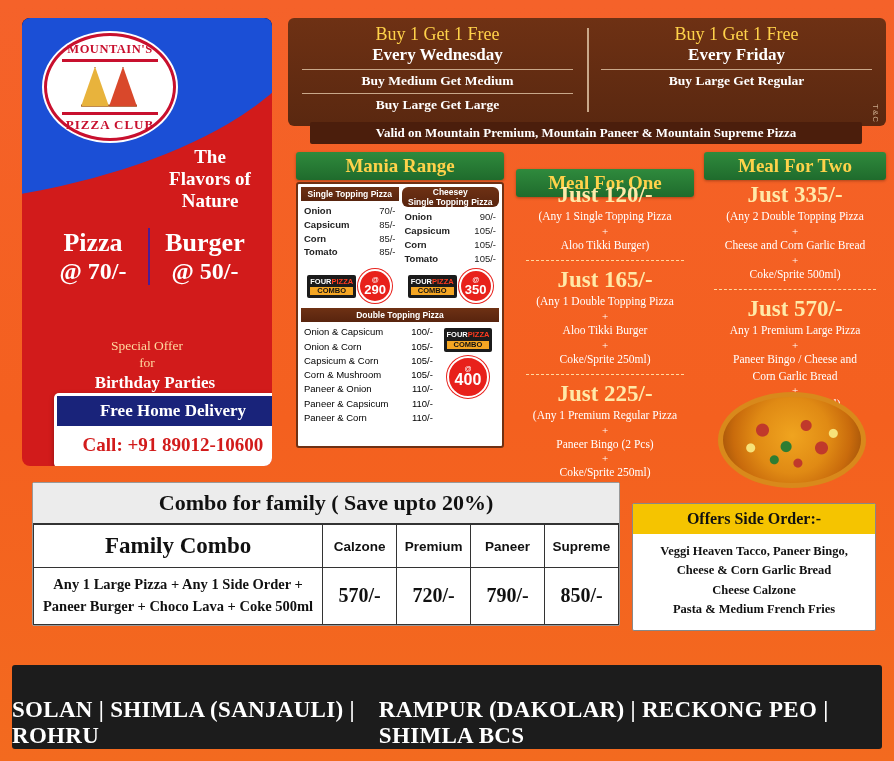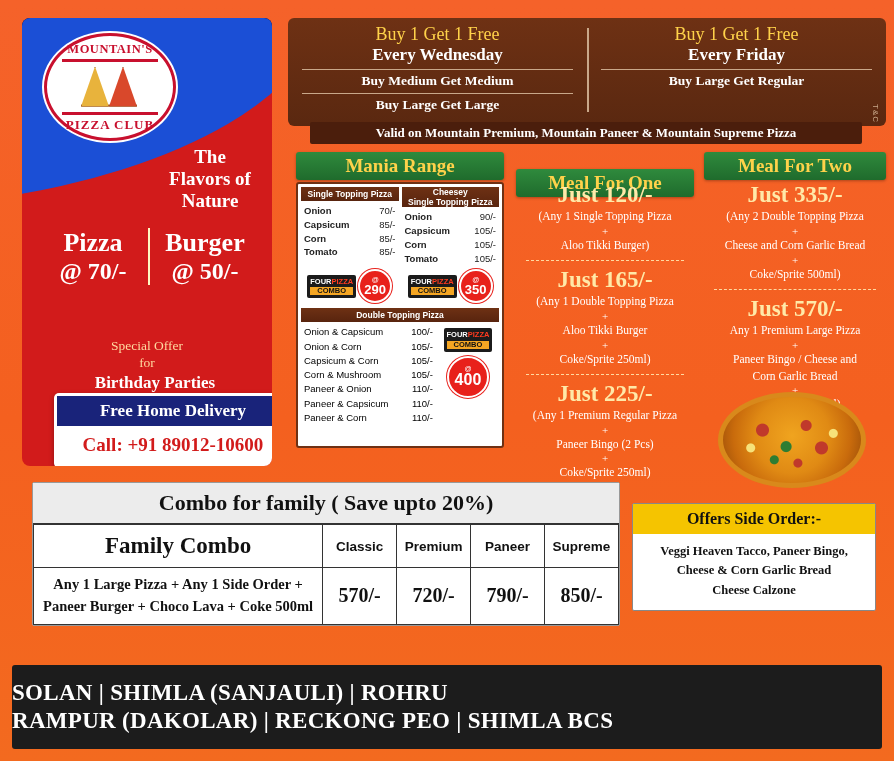--- a/index.html
+++ b/index.html
@@ -65,21 +65,21 @@
   .flavors {
     position:absolute; z-index:5; left: 128px; top: 128px; width: 120px;
     text-align:center; color:#fff; font-weight:bold; font-size:19px; line-height:1.15;
     font-family:"Liberation Serif", serif;
   }
   .price-row {
     position:absolute; z-index:5; left: 16px; top: 210px; width: 222px;
     display:flex; color:#fff; font-family:"Liberation Serif", serif;
   }
   .price-col { flex:1; text-align:center; }
-  .price-col.b { border-left: 2px solid #fef9c3; }
+  .price-col.b { border-left: 2px solid #4c1d95; }
   .price-col .n { font-size: 26px; font-weight:bold; line-height:1.15;}
   .price-col .p { font-size: 24px; font-weight:bold; line-height:1.15;}
 
   .special {
     position:absolute; z-index:5; left: 0; top: 320px; width: 250px;
     text-align:center; color:#ffd9a0; font-size: 13.5px; line-height:1.25;
     font-family:"Liberation Serif", serif;
   }
   .special .b { color:#fff; font-weight:bold; font-size:17px;padding-left:16px; }
 
@@ -139,21 +139,21 @@
   .mania {
     position:absolute; left: 286px; top: 172px; width: 208px; height: 266px;
     background:#fff; border: 2px solid #6e3114; border-radius:3px; padding: 3px;
   }
   .m-top { display:flex; gap: 3px; }
   .m-col { flex:1; }
   .m-hdr {
     background: linear-gradient(180deg,#6e3114,#58240e); color:#fff; font-size:8.5px;
     font-weight:bold; text-align:center; padding: 2px 0; line-height:1.2;
   }
-  .m-hdr.two { padding: 0; }
+  .m-hdr.two { padding: 0; border-radius: 6px; }
   .m-list { font-size:9.5px; color:#222; padding: 3px 3px 0; }
   .m-list div { display:flex; justify-content:space-between; line-height: 1.45; }
   .m-list .nm { font-weight:600; }
   .combo-badges { display:flex; gap: 3px; margin-top: 4px; }
   .badge-wrap { flex:1; display:flex; align-items:center; justify-content:center; gap:2px;}
   .fourpizza {
     background:#1b1b1b; color:#fff; font-size:7.5px; font-weight:bold;
     padding: 3px 3px; line-height:1.1; text-align:center; border-radius:2px;
   }
   .fourpizza .red { color:#ff3b1f; }
@@ -245,21 +245,21 @@
   }
   .offers-body {
     font-size: 12.5px; font-weight:bold; text-align:center; color:#111;
     padding: 8px 6px 10px; line-height: 1.55; font-family:"Liberation Serif", serif;
   }
 
   
   .footer {
     position:absolute; left: 12px; right: 12px; bottom: 12px; height: 84px;
     background:#1c1c1c; border-radius:3px; color:#fff;
-    display:flex; flex-direction:column; align-items:flex-start; justify-content:center;
+    display:flex; flex-direction:row; align-items:flex-end; justify-content:center;
     font-family:"Liberation Serif", serif; gap: 2px;
   }
   .footer div { font-size: 23px; font-weight:bold; letter-spacing:.3px; }
 </style>
 </head>
 <body>
 
 <div class="page">
 
   <div class="top-row">
@@ -496,21 +496,21 @@
       <div class="pz"></div>
     </div>
   </div>
 
   <div class="family">
     <div class="family-head">Combo for family ( Save upto 20%)</div>
     <table class="family-tbl">
       <tbody>
           <tr>
         <th class="fc">Family Combo</th>
-        <th class="cc">Classic</th>
+        <th class="cc">Calzone</th>
         <th class="cc">Premium</th>
         <th class="cc">Paneer</th>
         <th class="cc">Supreme</th>
       </tr>
       <tr>
         <td class="items">Any 1 Large Pizza + Any 1 Side Order + Paneer Burger + Choco Lava + Coke 500ml</td>
         <td class="price">570/-</td>
         <td class="price">720/-</td>
         <td class="price">790/-</td>
         <td class="price">850/-</td>
@@ -518,20 +518,21 @@
     </tbody>
       </table>
   </div>
 
   <div class="offers">
     <div class="offers-head">Offers Side Order:-</div>
     <div class="offers-body">
       <div>Veggi Heaven Tacco, Paneer Bingo,</div>
       <div>Cheese &amp; Corn Garlic Bread</div>
       <div>Cheese Calzone</div>
+      <div>Pasta &amp; Medium French Fries</div>
     </div>
   </div>
 
   <div class="footer">
     <div>SOLAN  |  SHIMLA (SANJAULI)  |  ROHRU</div>
     <div>RAMPUR (DAKOLAR)  |  RECKONG PEO  |  SHIMLA BCS</div>
   </div>
 
 </div>
 

